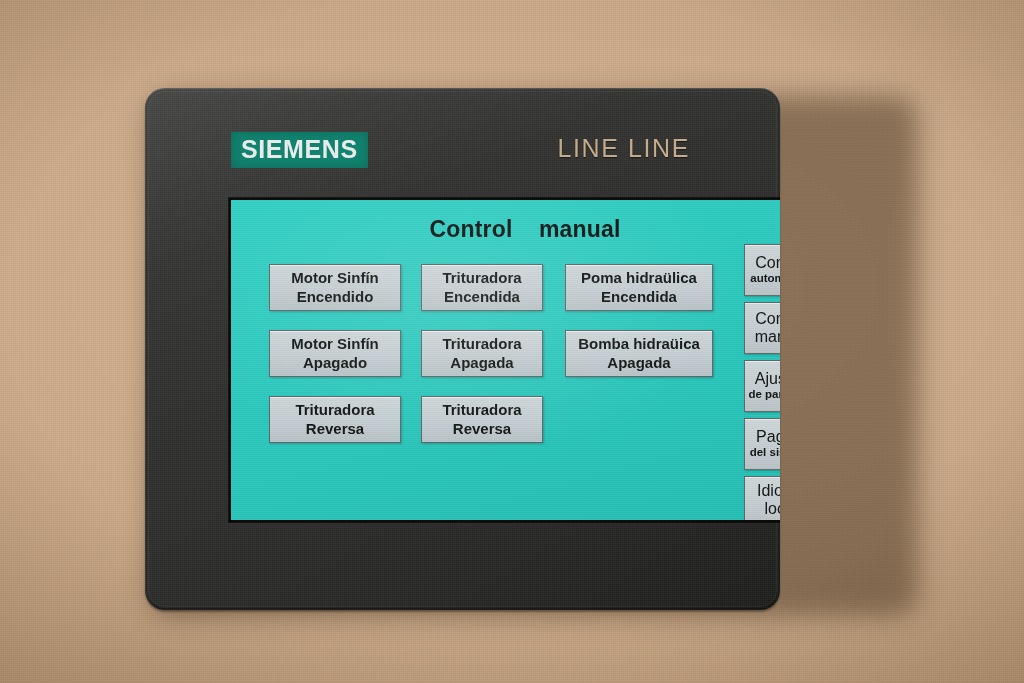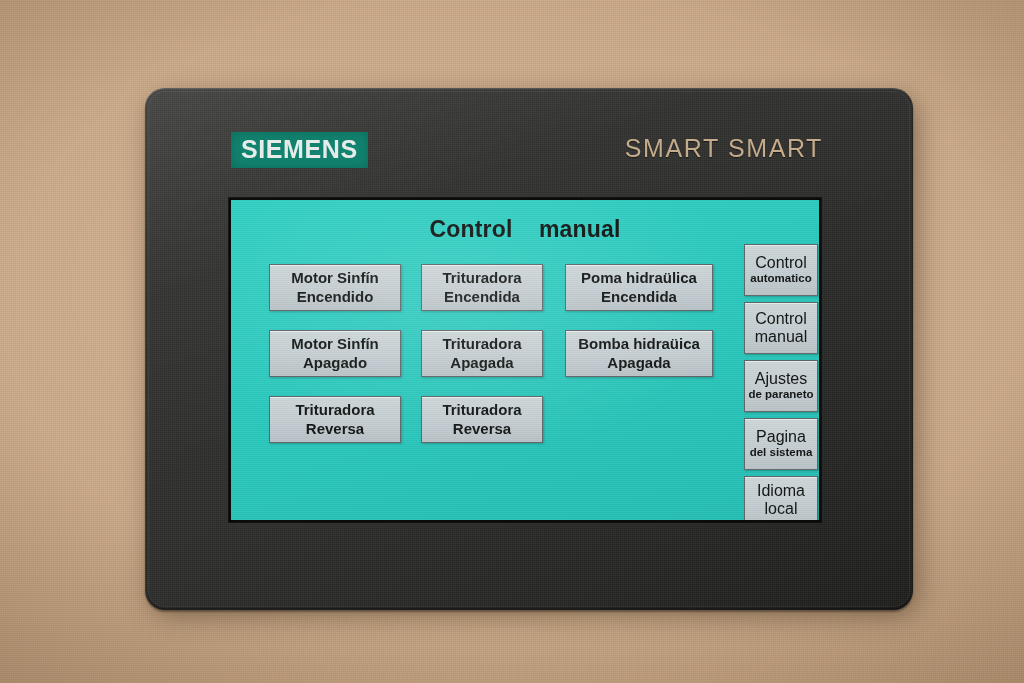--- a/index.html
+++ b/index.html
@@ -29,21 +29,21 @@
   }
 
   
   #device-shadow{
     position:absolute;left:150px;top:96px;width:768px;height:520px;
     border-radius:22px;
     background:rgba(40,24,10,.40);
     filter:blur(13px);
   }
   #device{
-    position:absolute;left:145px;top:88px;width:768px;height:522px;
+    position:absolute;left:145px;top:88px;width:635px;height:522px;
     border-radius:20px;
     background:
       linear-gradient(148deg,#3a3a38 0%,#333331 18%,#2e2e2c 48%,#272725 78%,#1f1f1e 100%);
     box-shadow:
       inset 0 1px 0 rgba(255,255,255,.16),
       inset 1px 0 0 rgba(255,255,255,.07),
       inset 0 -2px 3px rgba(0,0,0,.55),
       0 2px 2px rgba(0,0,0,.35);
     overflow:hidden;
   }
@@ -156,21 +156,21 @@
 
 <div id="device">
   <div id="device-grain"></div>
   <div id="device-sheen"></div>
   <div id="device-inner-edge"></div>
 
   <div id="siemens-logo">
     <span id="siemens-logo-text">SIEMENS</span>
   </div>
 
-  <div id="smart-line">SMART SMART</div>
+  <div id="smart-line">LINE LINE</div>
 
   <div id="screen-bezel">
     <div id="screen">
 
       <div id="screen-title">Control    manual</div>
 
       <div id="main-buttons">
           <div class="btn-main" style="left: 38px; top: 64px; width: 132px; height: 47px;">
             <span class="l1">Motor Sinfín</span>
             <span class="l2">Encendido</span>

